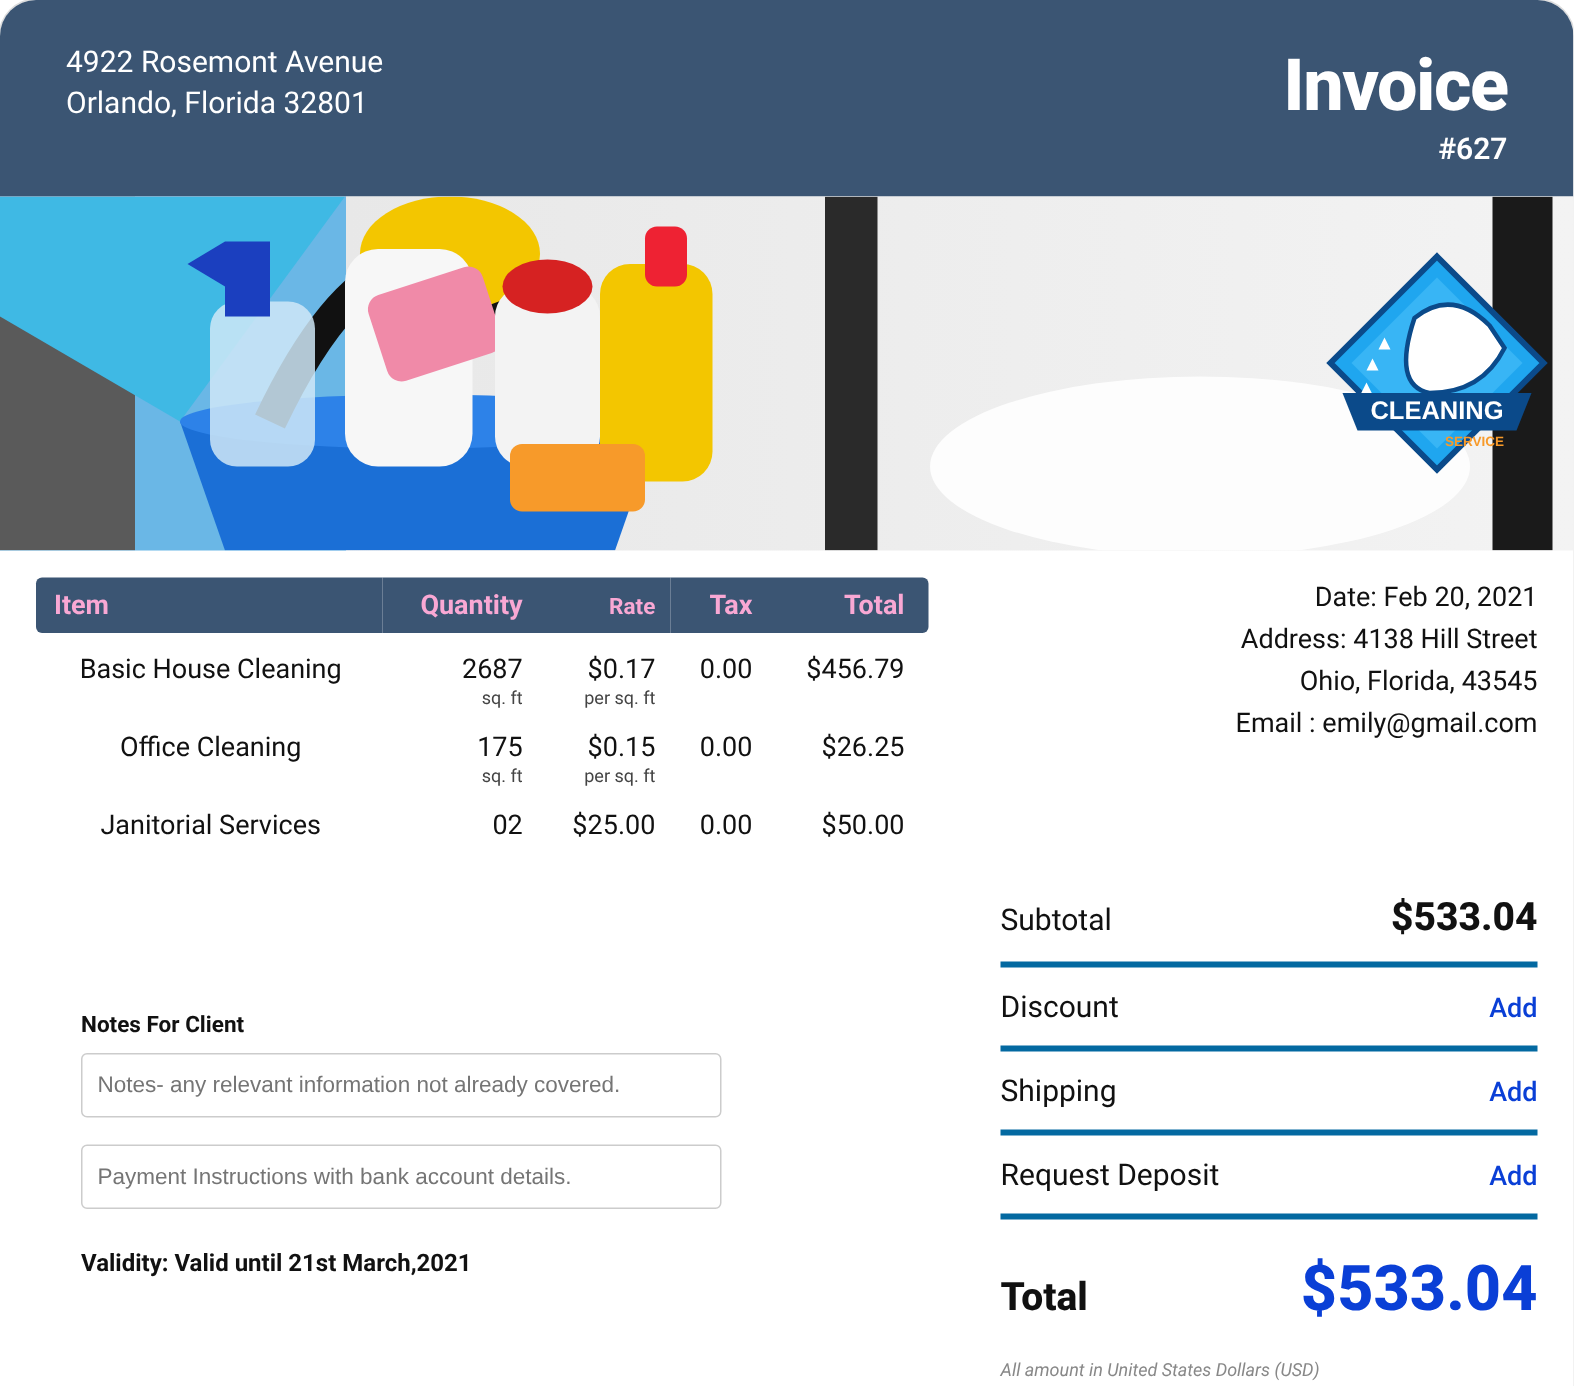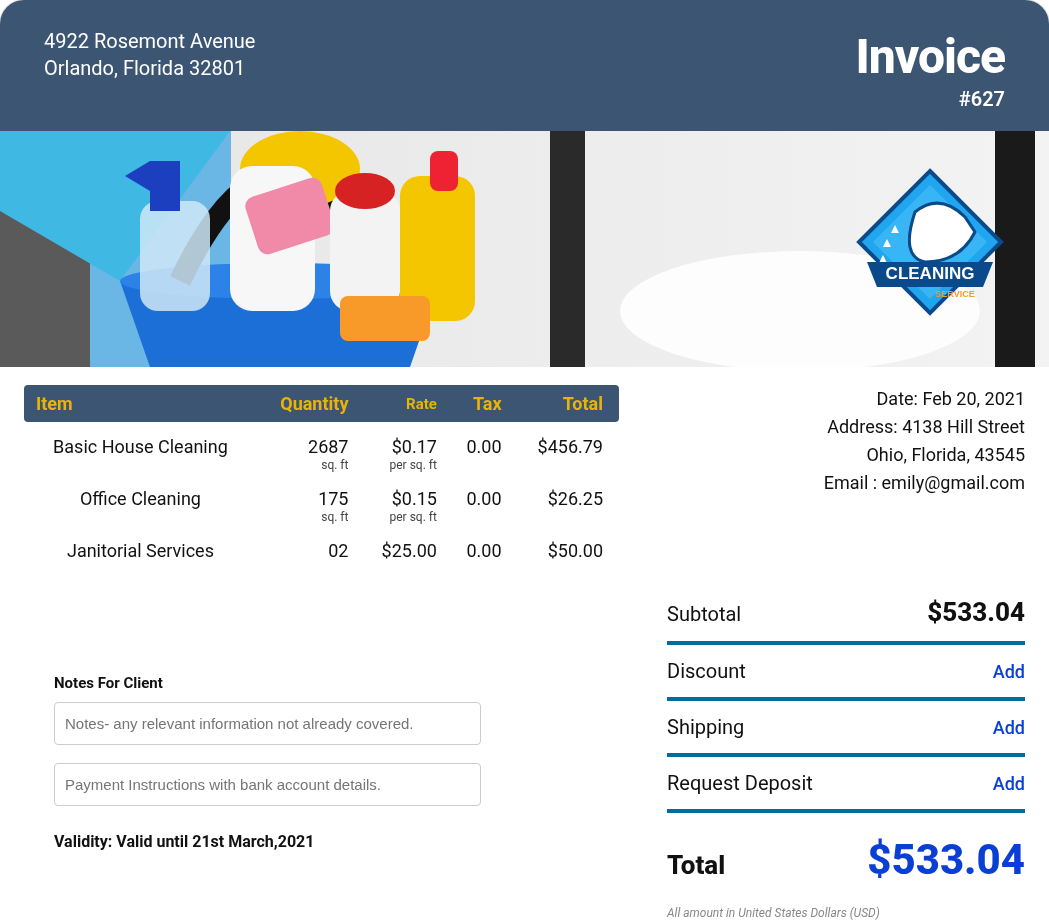--- a/index.html
+++ b/index.html
@@ -31,38 +31,38 @@
 
   .hero {
     height: 236px;
     position: relative;
     background: linear-gradient(90deg, #6ab7e6 0%, #6ab7e6 22%, #e8e8e8 22%, #f3f3f3 100%);
     overflow: hidden;
   }
   .hero svg { position: absolute; }
   .logo-badge {
     position: absolute;
-    right: 44px;
+    right: 16px;
     top: 36px;
     width: 150px;
     height: 150px;
   }
 
   .body {
     display: flex;
     padding: 18px 24px 30px 24px;
     gap: 48px;
   }
   .left { flex: 0 0 595px; }
   .right { flex: 1; }
 
   .tbl { width: 100%; border-collapse: collapse; }
   .tbl thead th {
     background: #3b5573;
-    color: #eab308;
+    color: #f9a8d4;
     font-weight: 700;
     font-size: 18px;
     padding: 8px 10px;
     text-align: right;
   }
   .tbl thead th:first-child { text-align: left; border-radius: 4px 0 0 4px; padding-left: 12px; }
   .tbl thead th:last-child { border-radius: 0 4px 4px 0; padding-right: 16px; }
   .tbl thead th.rate-h { font-size: 15px; }
   .tbl tbody td { padding: 14px 10px 2px 10px; font-size: 18px; text-align: right; vertical-align: top; color: #111; }
   .tbl tbody td:first-child { text-align: center; padding-left: 12px; }

